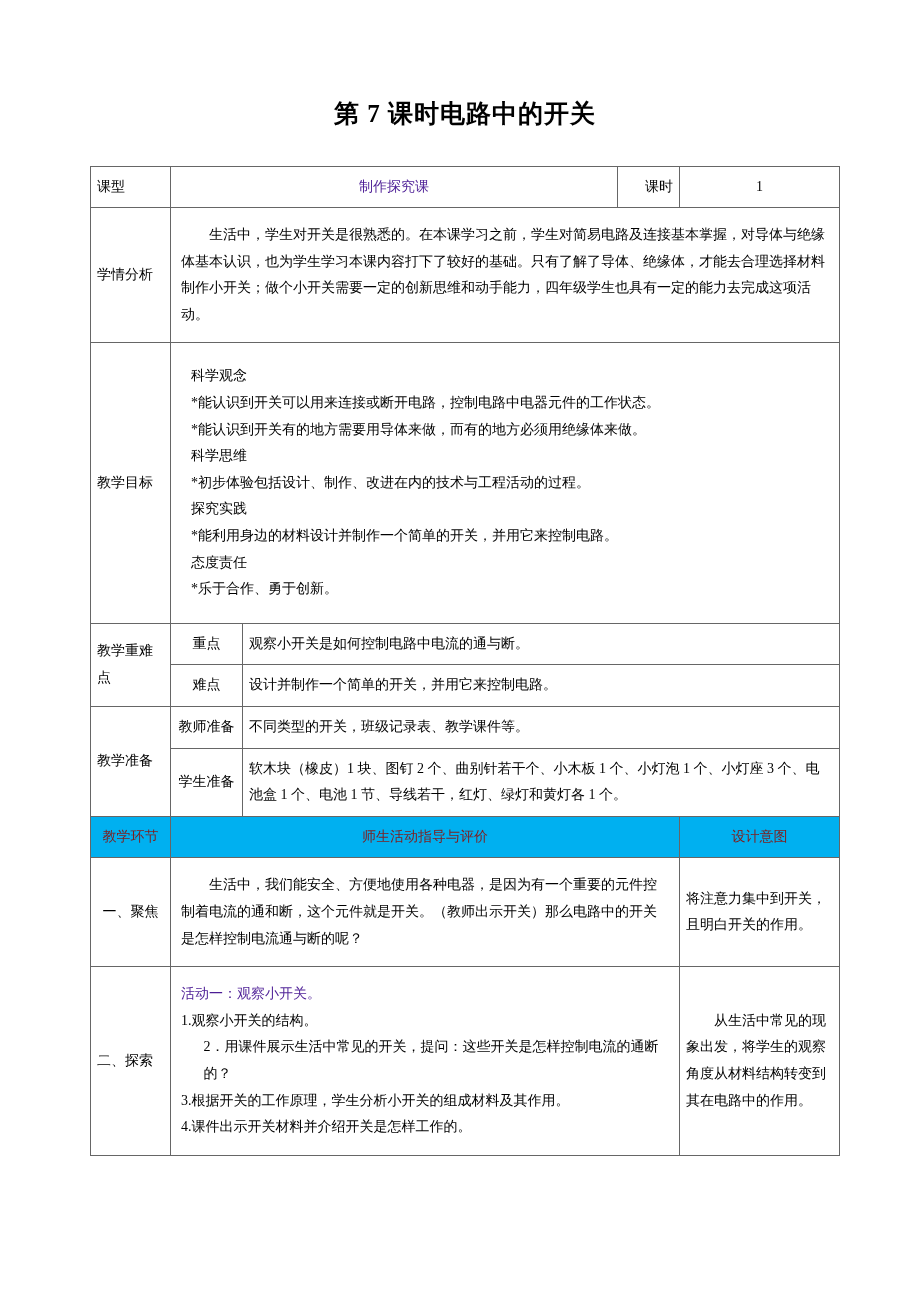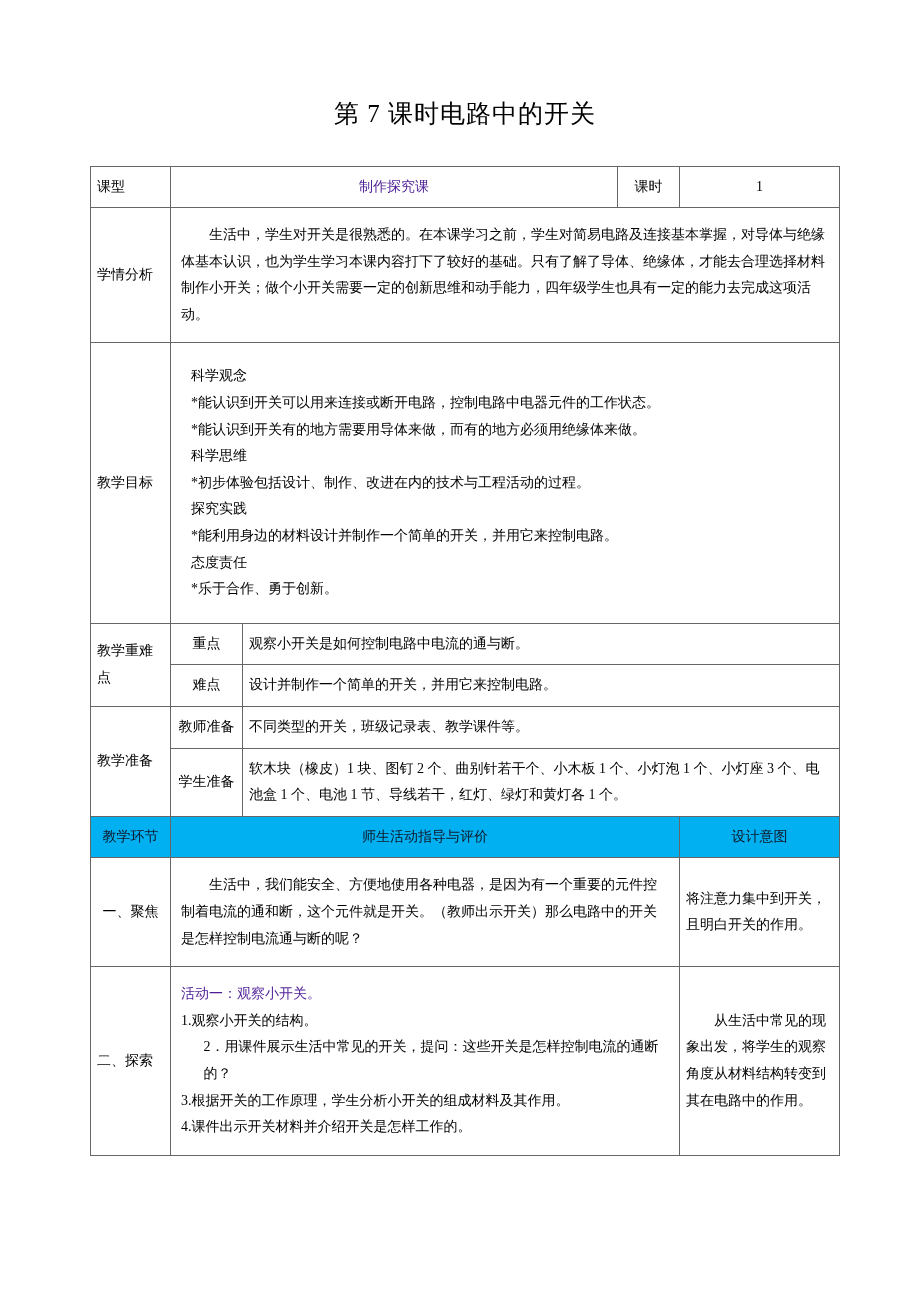--- a/index.html
+++ b/index.html
@@ -8,21 +8,21 @@
       background: #ffffff;
       padding: 90px 80px 60px 90px;
       width: 920px;
       color: #000;
       font-size: 14px;
       line-height: 1.9;
     }
     h1 {
       text-align: center;
       font-size: 25px;
-      font-weight: normal;
+      font-weight: bold;
       margin-bottom: 28px;
       letter-spacing: 1px;
     }
     table {
       border-collapse: collapse;
       width: 100%;
       table-layout: fixed;
     }
     td {
       border: 1px solid #666;
@@ -32,28 +32,28 @@
     }
     .col-label {
       width: 80px;
     }
     .col-sub {
       width: 72px;
       text-align: center;
     }
     .col-mid {
       width: 62px;
-      text-align: center;
+      text-align: right;
     }
     .blue-text {
       color: #4c1d95;
     }
     .highlight-row td {
       background: #00b0f0;
-      color: #0f172a;
+      color: #7f1d1d;
       text-align: center;
     }
     .bold { font-weight: normal; }
     .indent { text-indent: 2em; font-family: Liberation Serif, serif; }
     .cell-pad { padding: 14px 10px; }
     .cell-pad-lg { padding: 20px 20px; }
   </style>
 </head>
 <body>
 

